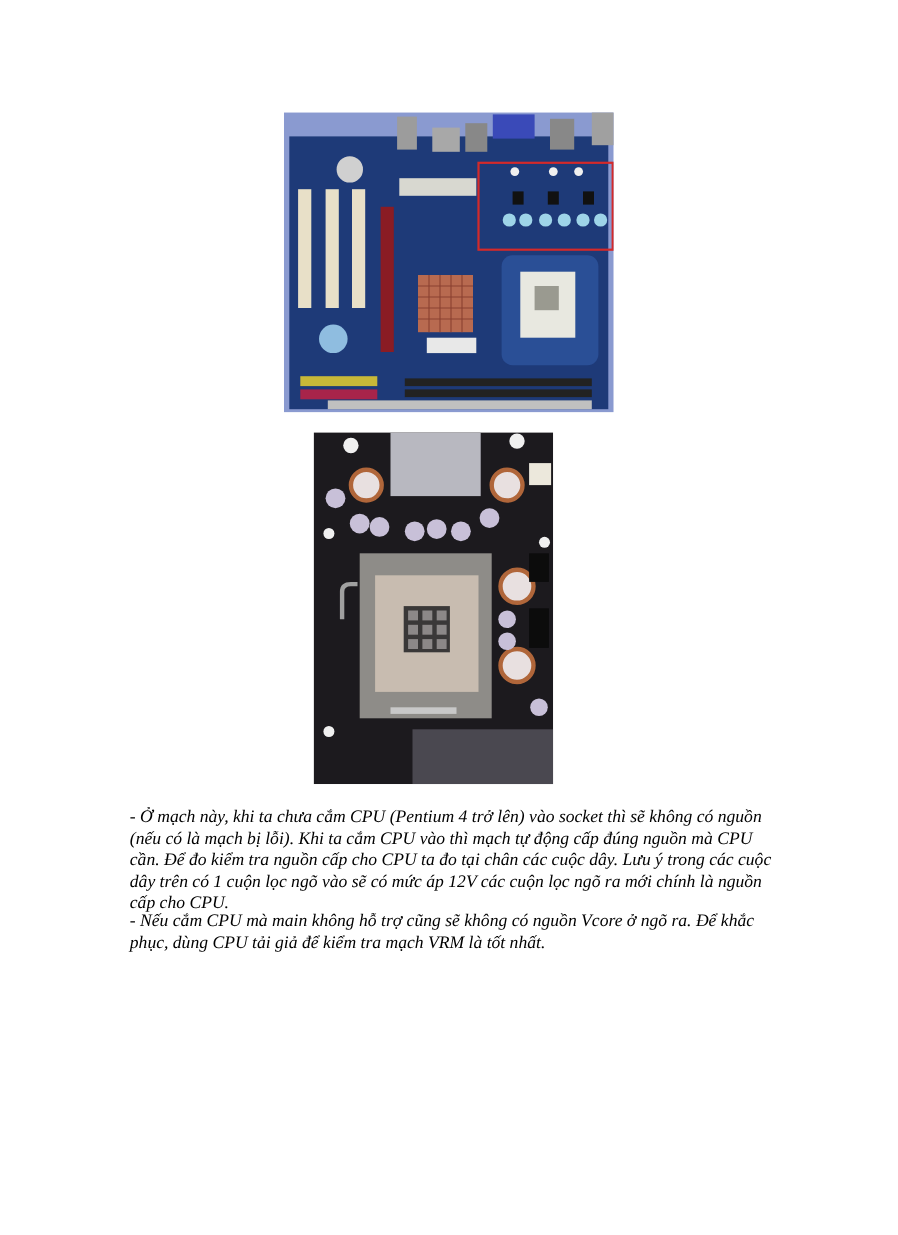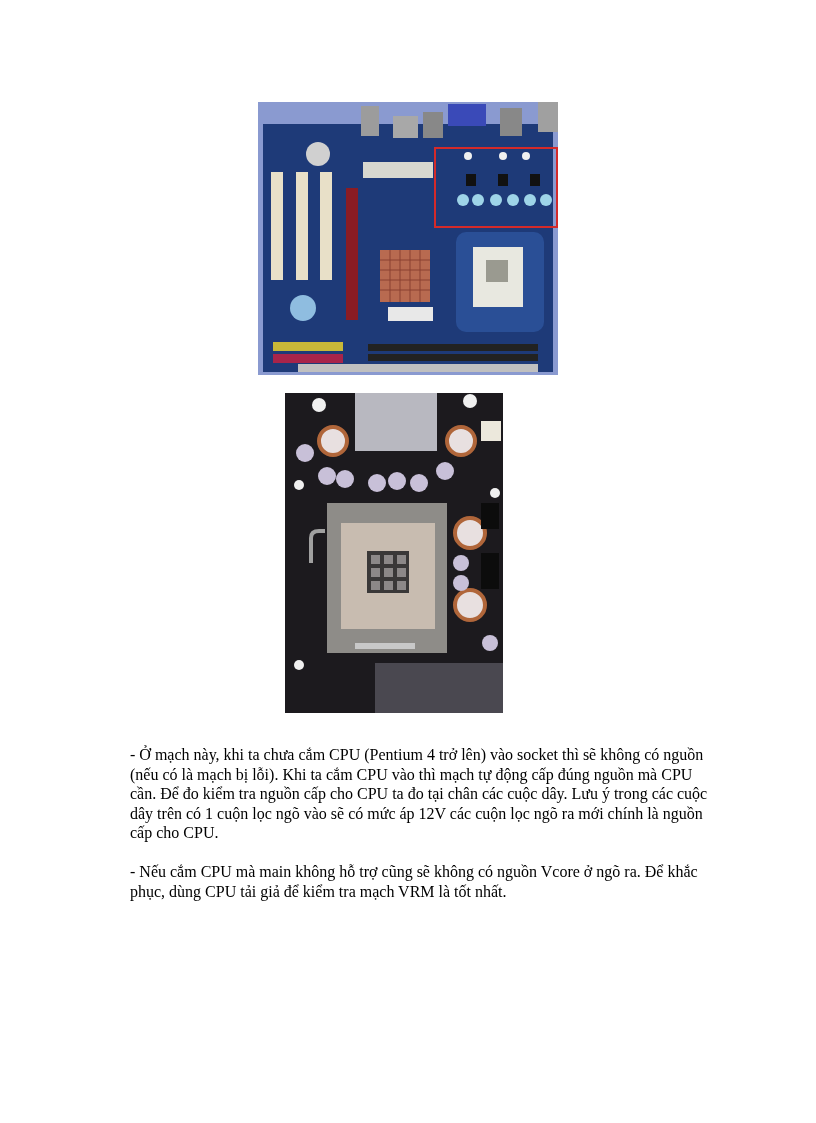--- a/index.html
+++ b/index.html
@@ -1,22 +1,22 @@
 <!DOCTYPE html>
 <html><head>
 <meta charset="utf-8">
 <style>
   html, body { margin: 0; padding: 0; background: #ffffff; }
   body { width: 816px; height: 1123px; position: relative; overflow: hidden;
          font-family: "Liberation Serif", serif; color: #000; }
   .img1 { position: absolute; left: 258px; top: 102px; width: 300px; height: 273px; overflow: hidden; }
   .img2 { position: absolute; left: 285px; top: 393px; width: 218px; height: 320px; overflow: hidden; }
-  .para { position: absolute; left: 118px; width: 590px; font-size: 16px; line-height: 19.6px; margin: 12px; }
+  .para { position: absolute; left: 118px; width: 590px; font-size: 16px; line-height: 19.6px; margin: 0; font-style: italic; }
   .p1 { top: 733px; }
-  .p2 { top: 850px; }
+  .p2 { top: 828px; }
   svg { display: block; }
 </style>
 </head>
 <body>
 
 <div class="img1">
   <svg width="300" height="273" viewBox="0 0 300 273">
     <rect x="0" y="0" width="300" height="273" fill="#8a9ad0"></rect>
     <rect x="5" y="22" width="290" height="248" fill="#1e3a78"></rect>
 

